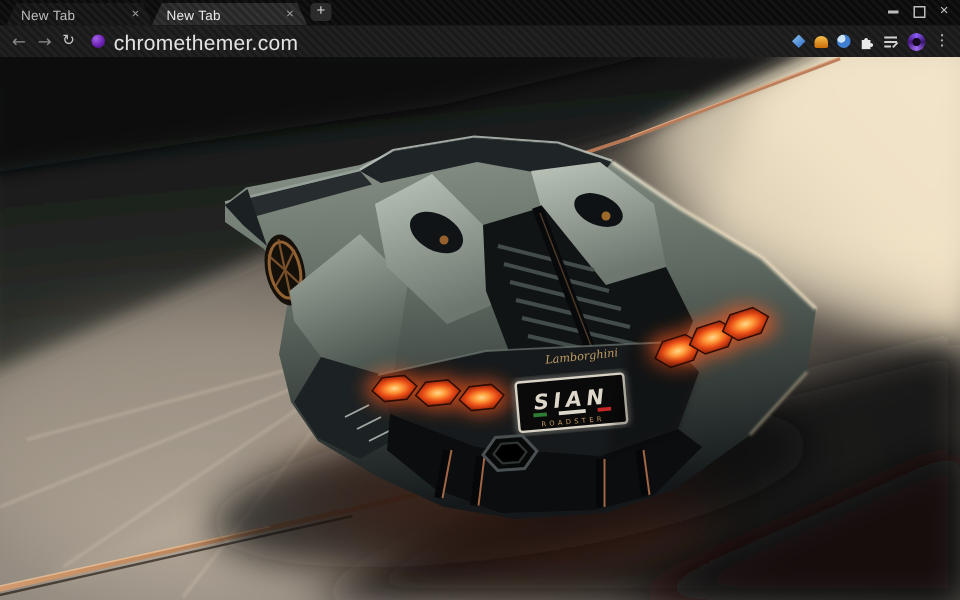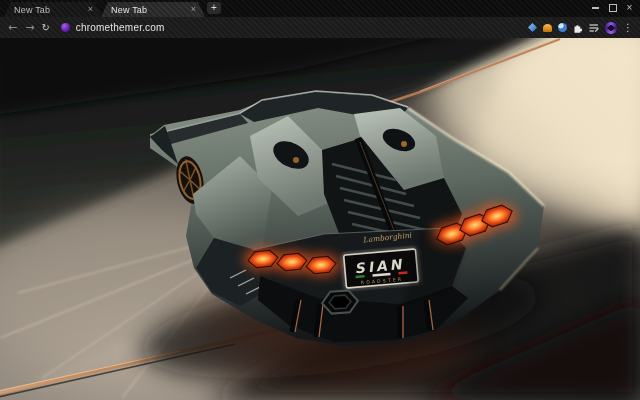--- a/index.html
+++ b/index.html
@@ -33,21 +33,21 @@
   .toolbar{position:absolute;top:17px;left:0;right:0;height:21px;
     background:#1c1c1d;
     background-image:repeating-linear-gradient(45deg,#1a1a1a 0 2px,#212121 2px 4px);
     border-bottom:1px solid #000;display:flex;align-items:center;}
   .navicon{font-family:"DejaVu Sans",sans-serif;color:#8e8e8e;font-size:11px;line-height:1;}
   .navicon.back{margin-left:8px;}
   .navicon.fwd{margin-left:8px;}
   .navicon.reload{margin-left:7px;color:#c4c4c4;font-size:10px;}
   .favicon{width:9px;height:9px;border-radius:50%;margin-left:11px;
     background:radial-gradient(circle at 35% 30%,#a362e8,#6d21b5 55%,#38106b);}
-  .url{color:#e3e3e3;font-size:10px;margin-left:6px;letter-spacing:.2px;}
+  .url{color:#e3e3e3;font-size:14px;margin-left:6px;letter-spacing:.2px;}
   .tb-spacer{flex:1;}
   .tb-right{display:flex;align-items:center;gap:6px;margin-right:7px;}
   .ic{display:block;}
   .ic-ext-blue{width:9px;height:9px;background:linear-gradient(135deg,#8ec8f2,#2a67c2);
     clip-path:polygon(50% 0,100% 50%,50% 100%,0 50%);}
   .ic-ext-orange{width:9px;height:8px;border-radius:50% 50% 15% 15%;
     background:linear-gradient(#f6c04a,#c96c08);}
   .ic-ext-globe{width:9px;height:9px;border-radius:50%;
     background:radial-gradient(circle at 32% 30%,#cfe4f7 0 2.5px,#3f7fd2 3px);}
   .ic-profile{width:12px;height:12px;border-radius:50%;

